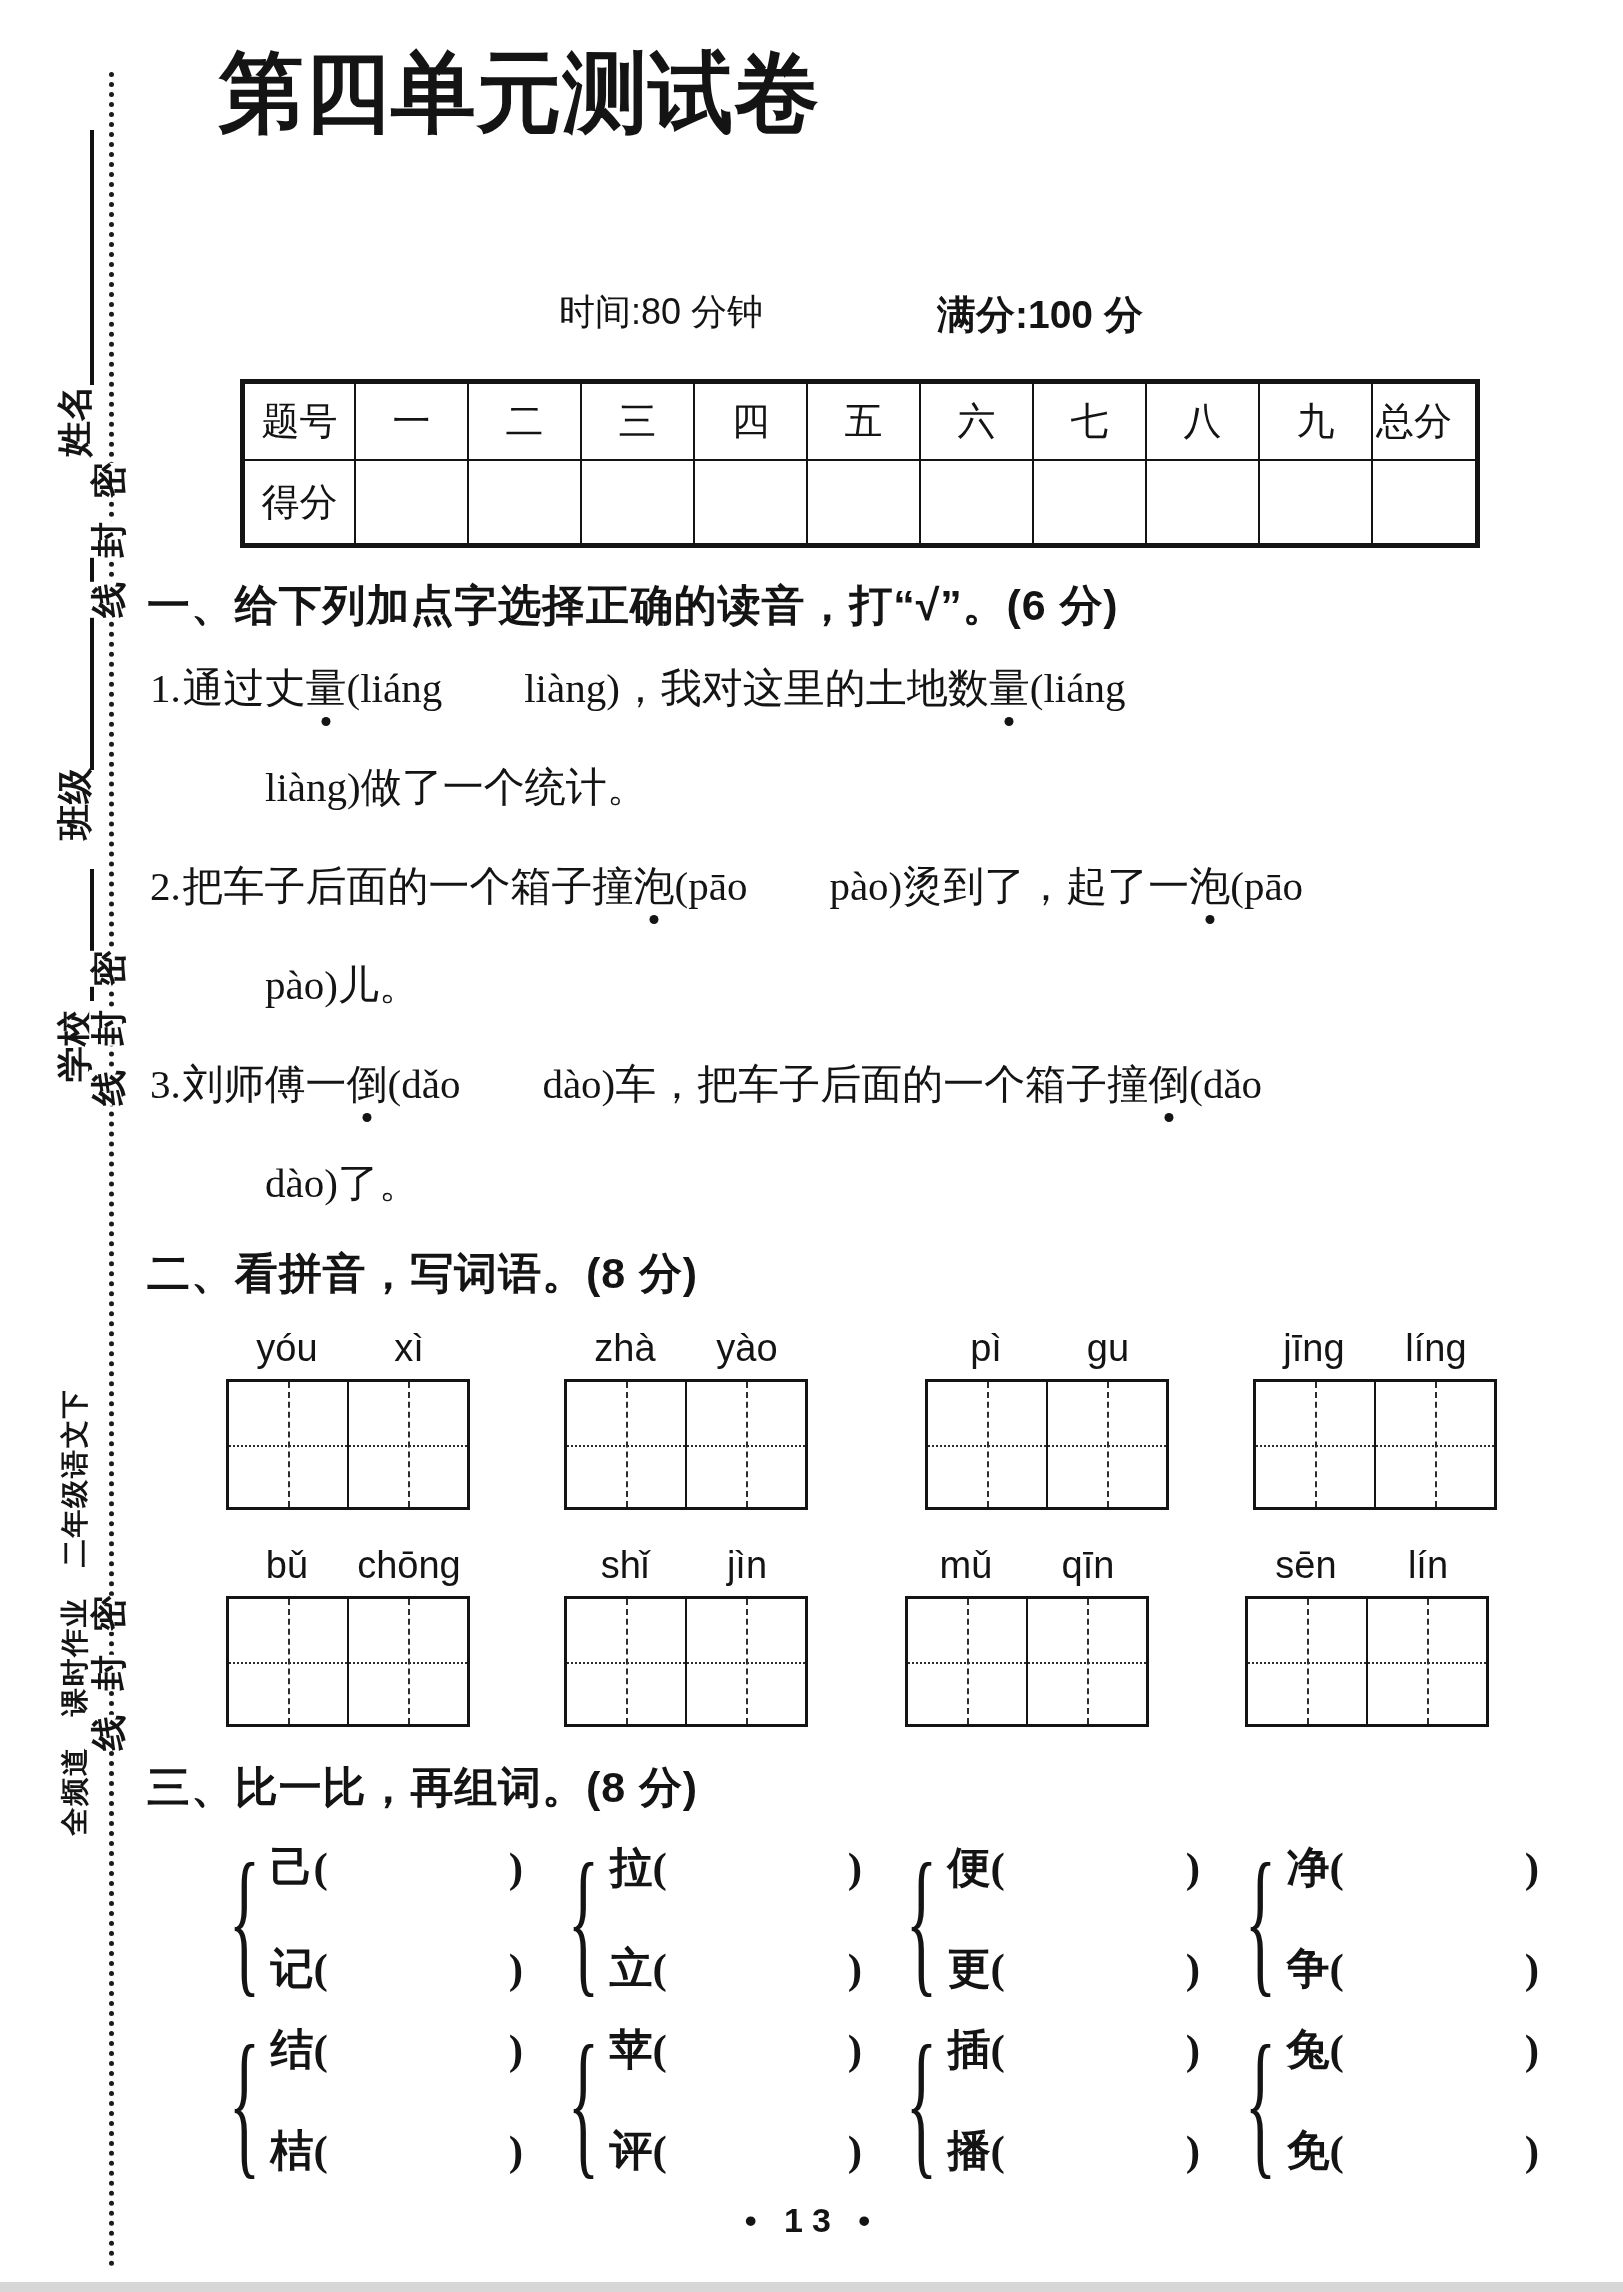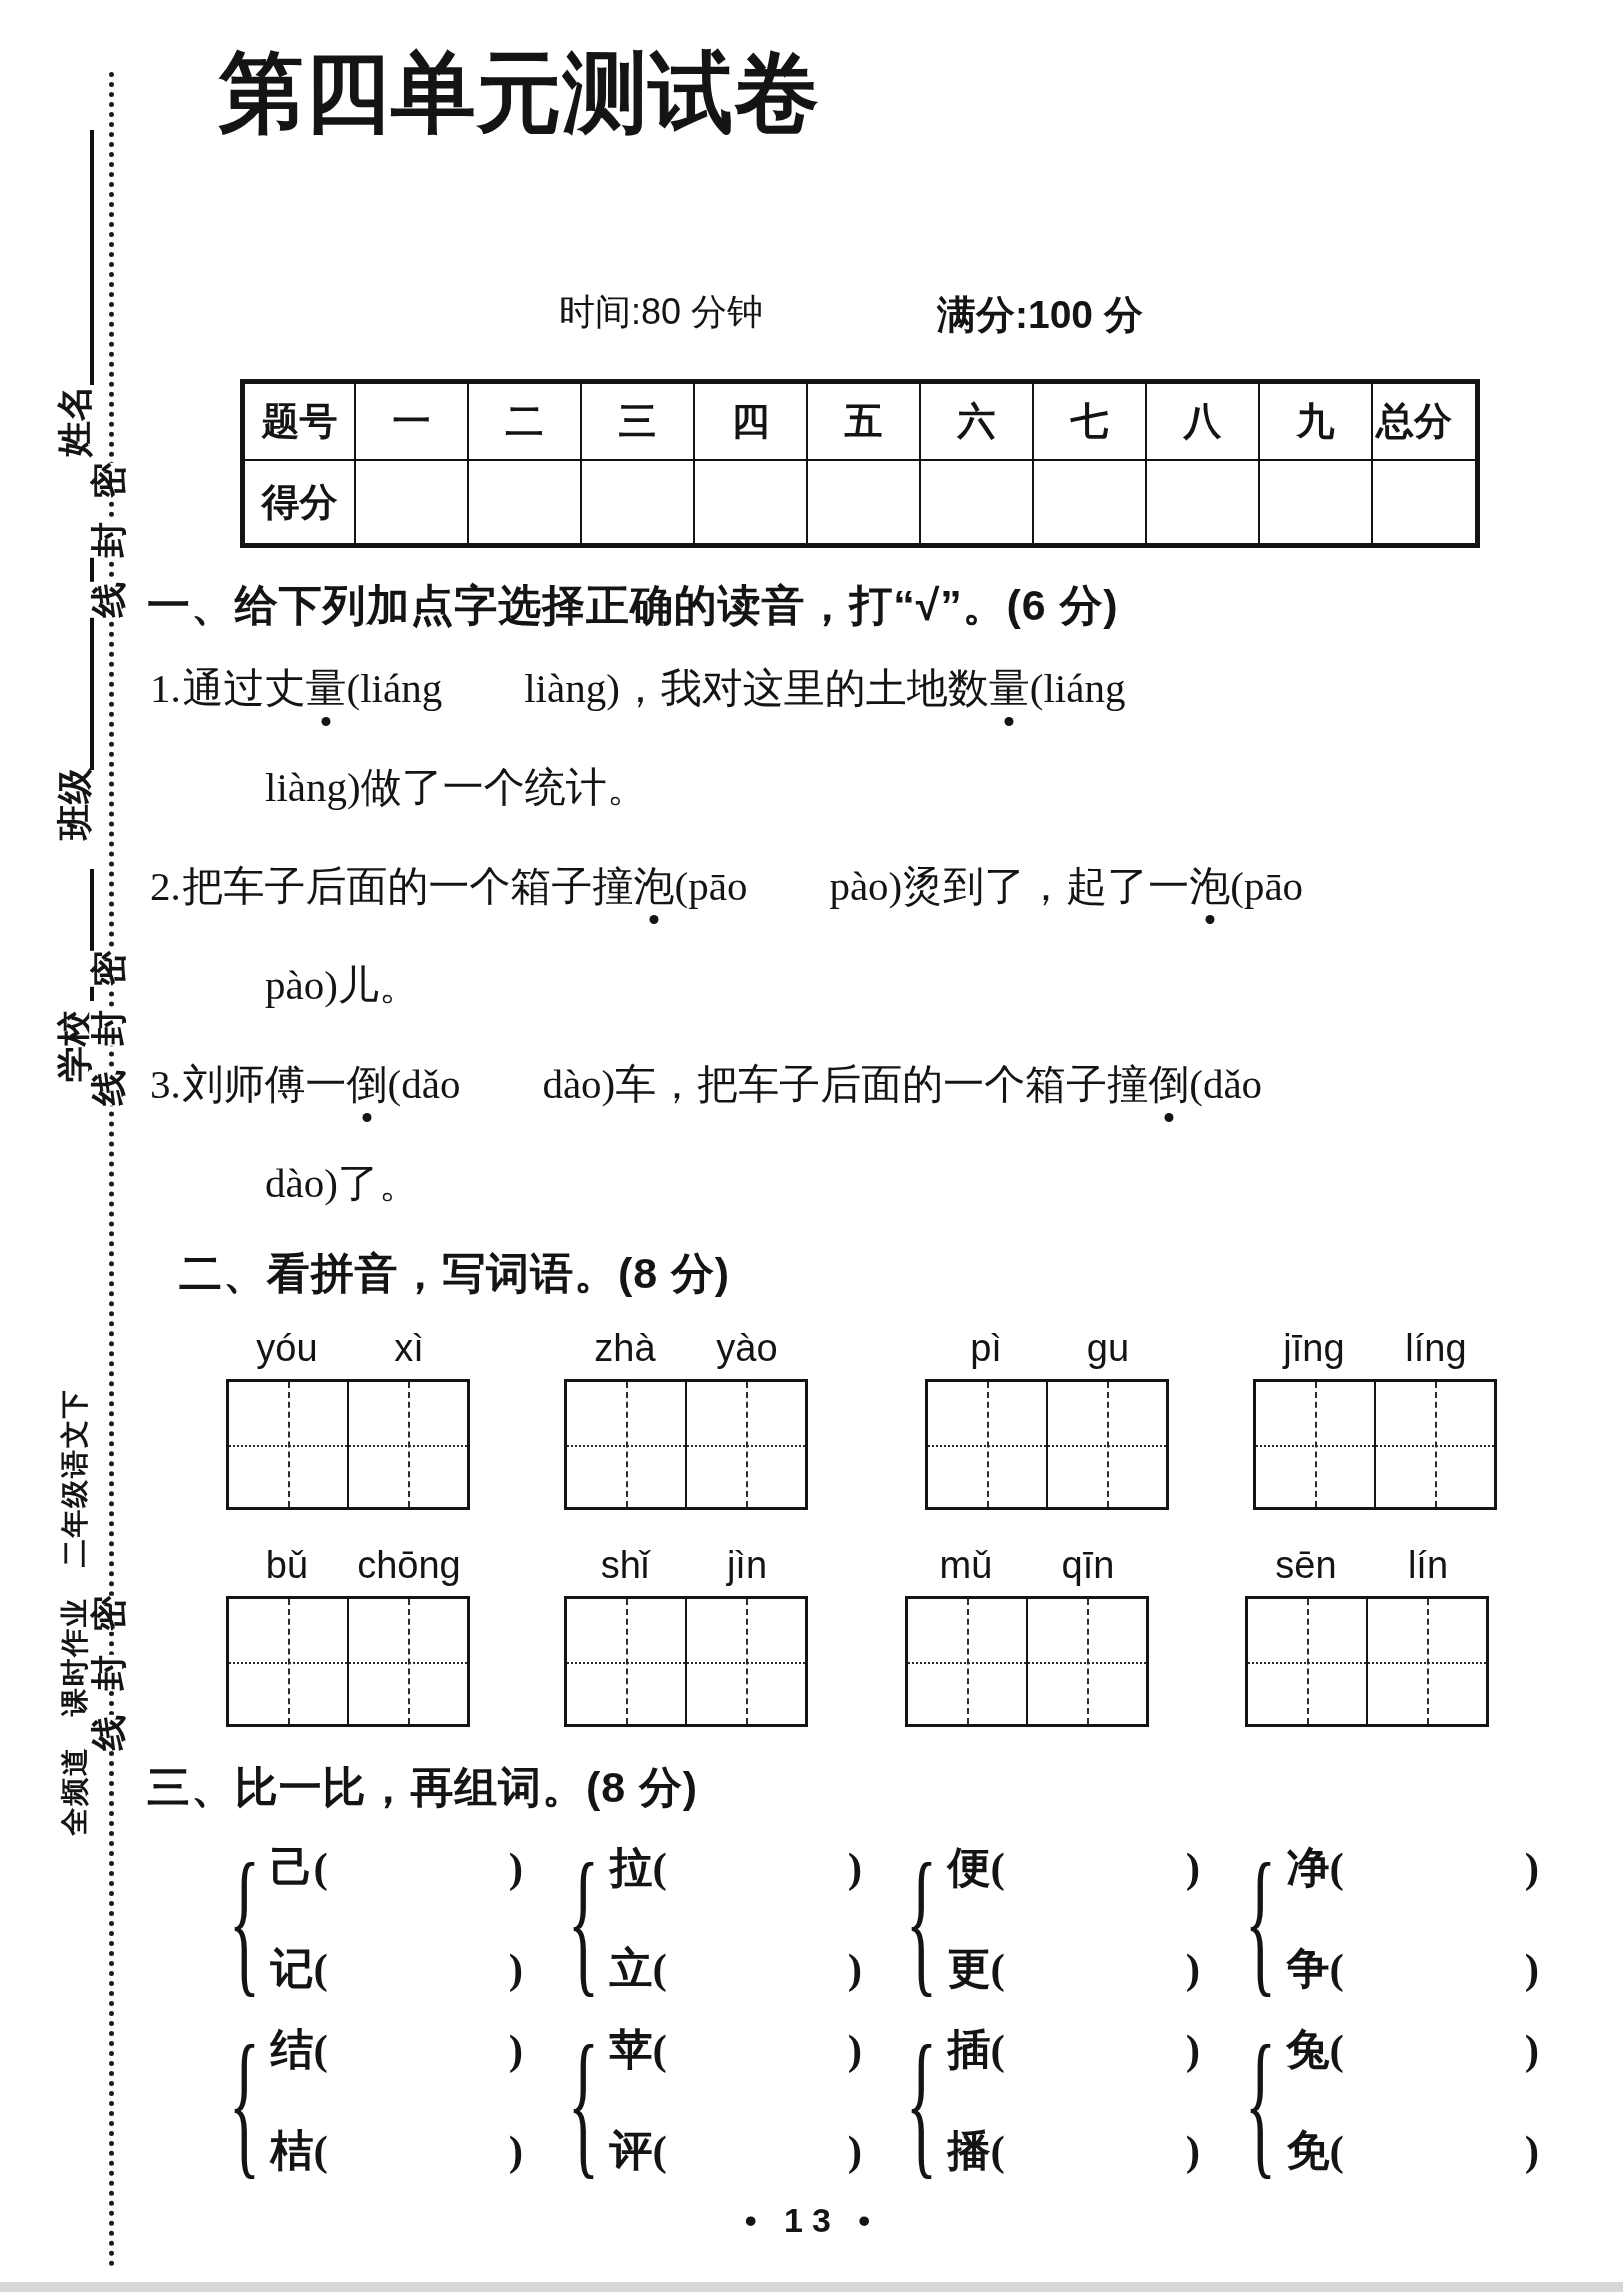--- a/index.html
+++ b/index.html
@@ -28,28 +28,28 @@
   .title{position:absolute;left:0;top:36px;width:1039px;text-align:center;
          font-size:85px;font-weight:800;letter-spacing:0.9px;transform:scaleY(1.04);}
   .meta-time{position:absolute;left:559px;top:288px;font-size:36px;font-weight:400;}
   .meta-score{position:absolute;left:937px;top:288px;font-size:39px;font-weight:700;}
 
   
   .score-table{position:absolute;left:240px;top:379px;border:5.4px solid #141414;
                display:flex;flex-direction:column;background:#fff;}
   .st-row{display:flex;}
   .st-cell{display:flex;align-items:center;justify-content:center;
-           font-size:38px;font-weight:700;box-sizing:border-box;}
+           font-size:38px;font-weight:400;box-sizing:border-box;}
   .st-row .st-cell{border-left:2.7px solid #141414;}
   .st-row .st-cell:first-child{border-left:none;}
   .st-row2 .st-cell{border-top:2.7px solid #141414;}
 
   
   .sec-h{position:absolute;left:147px;font-size:43px;font-weight:800;letter-spacing:0.9px;white-space:nowrap;}
-  .h1{top:577px;} .h2{top:1245px;margin-left:32px;} .h3{top:1759px;text-align:center;}
+  .h1{top:577px;} .h2{top:1245px;} .h3{top:1759px;text-align:center;}
 
   
   .qa{position:absolute;left:150px;top:661px;width:1397px;
       font-family:"Liberation Serif",serif;font-size:41px;font-weight:500;}
   .q-line{height:99px;line-height:54px;white-space:nowrap;}
   .q-line.cont{padding-left:115px;}
   .q-num{padding-right:1.8px;}
   .dotchar{position:relative;display:inline-block;}
   .dotchar::after{content:"";position:absolute;left:50%;bottom:-10.7px;width:9px;height:9px;
                   border-radius:50%;background:#141414;transform:translateX(-50%);}

